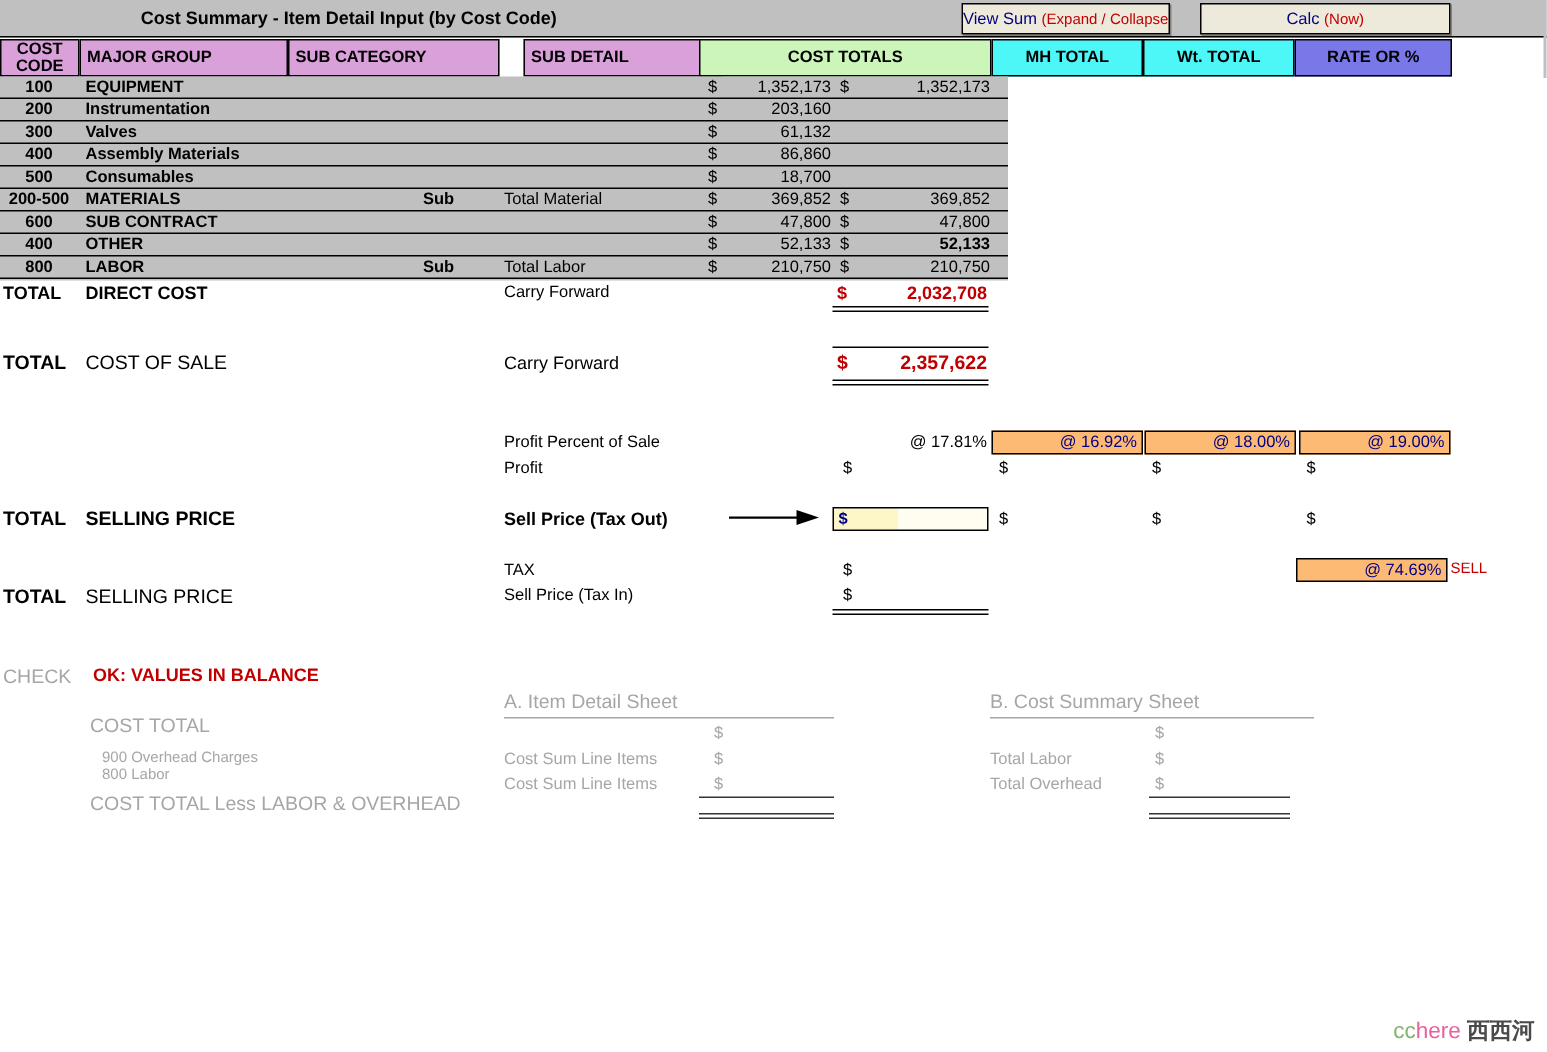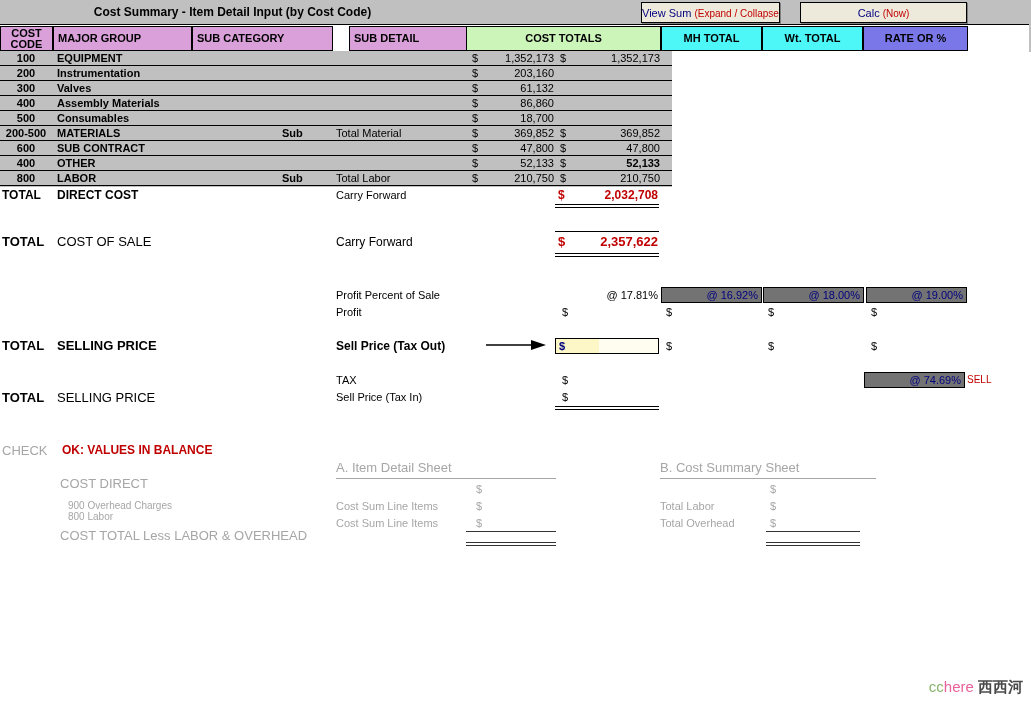--- a/index.html
+++ b/index.html
@@ -144,21 +144,21 @@
     position: absolute;
     border-top: 1px solid #000;
     height: 0;
   }
 
   
   .ycell {
     position: absolute;
     height: 16px;
     line-height: 15px;
-    background: #737373;
+    background: #fdba74;
     border: 1px solid #000;
     box-sizing: border-box;
     text-align: right;
     padding-right: 3px;
     font-size: 11px;
     color: #000080;
   }
   .ycell .at { color: #000080; }
   .plainpct {
     position: absolute;
@@ -422,21 +422,21 @@
   <span class="lbl-desc" style="top:1px;">Sell Price (Tax In)</span>
   <span class="dsign" style="left:562px;top:1px;">$</span>
 </div>
 <div class="dbl-underline" style="left:555px;top:406px;width:104px;"></div>
 
 <div id="check-word">CHECK</div>
 <div id="check-status">OK: VALUES IN BALANCE</div>
 
 <div id="check-sec">
 
-  <span class="chk-grey lg" style="left:60px;top:38px;">COST DIRECT</span>
+  <span class="chk-grey lg" style="left:60px;top:38px;">COST TOTAL</span>
   <span class="chk-grey sm" style="left:68px;top:57px;margin-top:16px;">800  Labor</span>
   <span class="chk-grey sm" style="left:68px;top:62px;">900  Overhead Charges</span>
   <span class="chk-grey lg" style="left:60px;top:90px;">COST TOTAL Less LABOR &amp; OVERHEAD</span>
 
   <span class="chk-grey lg" style="left:336px;top:22px;">A. Item Detail Sheet</span>
   <div class="chk-rule" style="left:336px;top:40px;width:220px;"></div>
   <span class="chk-grey" style="left:476px;top:45px;">$</span>
   <span class="chk-grey" style="left:336px;top:62px;">Cost Sum Line Items</span>
   <span class="chk-grey" style="left:476px;top:62px;">$</span>
   <span class="chk-grey" style="left:336px;top:79px;">Cost Sum Line Items</span>

